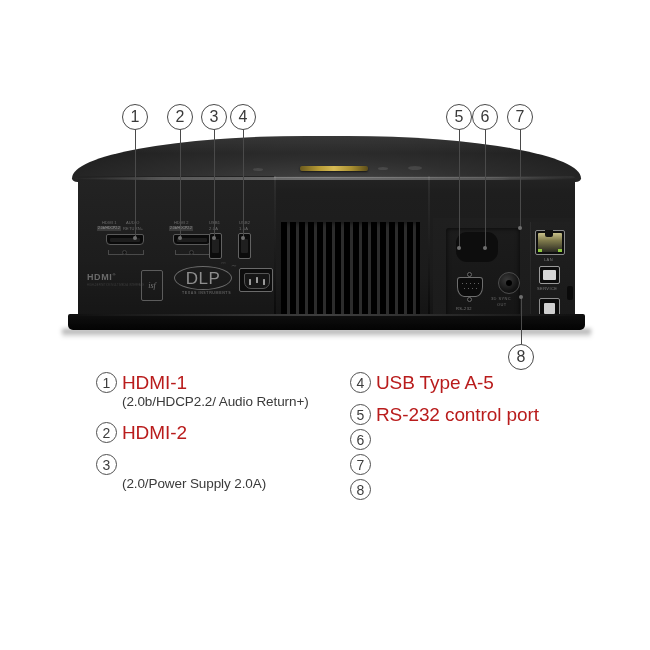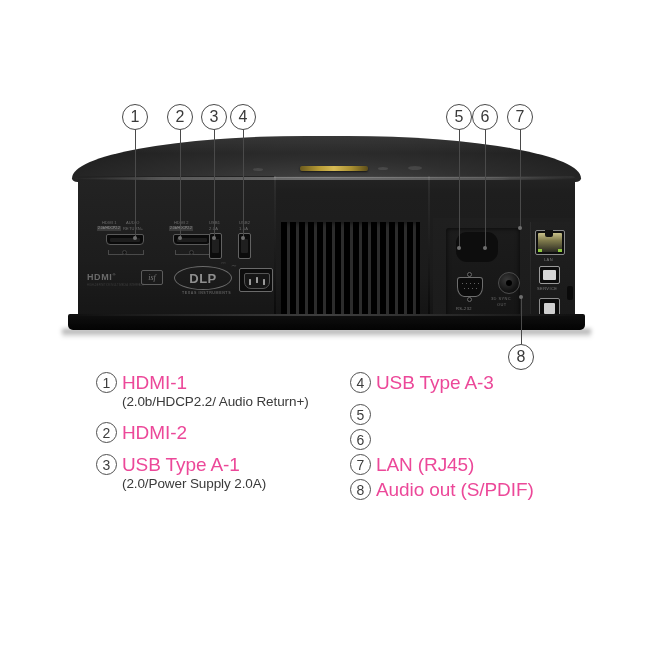--- a/index.html
+++ b/index.html
@@ -194,40 +194,40 @@
     font-size:9px;font-weight:bold;letter-spacing:.6px;
     color:#6a6a6a;
     font-family:"Liberation Sans", sans-serif;
   }
   .logo-hdmi small{font-size:4px;vertical-align:super;}
   .logo-hdmi-sub{
     position:absolute;font-size:2.6px;color:#3d3d3d;letter-spacing:.1px;white-space:nowrap;
   }
   .logo-isf{
     position:absolute;
-    width:22px;height:15px;
+    width:22px;height:31px;
     border:1px solid #5c5c5c;
     border-radius:2px;
     box-sizing:border-box;
     color:#777;
     font-family:"Liberation Serif", serif;
     font-style:italic;
     font-size:8px;
     display:flex;align-items:center;justify-content:center;
   }
   .logo-dlp-ring{
     position:absolute;
     width:58px;height:24px;
     border:1.4px solid #6b6b6b;
     border-radius:50%;
     box-sizing:border-box;
-    display:flex;align-items:center;justify-content:center;
+    display:flex;align-items:flex-end;justify-content:center;
     color:#8e8e8e;
-    font-size:13px;
-    font-weight:bold;
+    font-size:17px;
+    font-weight:normal;
     letter-spacing:.5px;
     font-family:"Liberation Sans", sans-serif;
   }
   .logo-ti{
     position:absolute;
     font-size:3.6px;letter-spacing:.6px;color:#5d5d5d;white-space:nowrap;
     font-weight:bold;
   }
   
   .iec{
@@ -346,21 +346,21 @@
     width:21px;height:21px;
     border:1.4px solid #4f4f4f;
     border-radius:50%;
     box-sizing:border-box;
     display:flex;align-items:center;justify-content:center;
     font-size:14px;color:#3d3d3d;
     margin-right:5px;
   }
   .ltext{
     font-size:19px;
-    color:#ec4899;
+    color:#b91c1c;
     line-height:21px;
     letter-spacing:-.1px;
     text-align:right;
   }
   .lsub{
     font-size:13.5px;
     color:#3a3a3a;
     margin-left:26px;
     line-height:18px;
     letter-spacing:-.1px;
@@ -536,54 +536,52 @@
 
       <div class="lrow">
         <div class="num">2</div>
         <div class="ltext">HDMI-2</div>
       </div>
 
       <div class="gap-a"></div>
 
       <div class="lrow">
         <div class="num">3</div>
-        <div class="ltext">USB Type A-1</div>
       </div>
       <div class="lsub">(2.0/Power Supply 2.0A)</div>
     </div>
 
     <div class="col col-right">
 
       <div class="lrow">
         <div class="num">4</div>
-        <div class="ltext">USB Type A-3</div>
+        <div class="ltext">USB Type A-5</div>
       </div>
 
       <div class="gap-a"></div>
 
       <div class="lrow">
         <div class="num">5</div>
+        <div class="ltext">RS-232 control port</div>
       </div>
 
       <div class="gap-c"></div>
 
       <div class="lrow">
         <div class="num">6</div>
       </div>
 
       <div class="gap-c"></div>
 
       <div class="lrow">
         <div class="num">7</div>
-        <div class="ltext">LAN (RJ45)</div>
       </div>
 
       <div class="gap-c"></div>
 
       <div class="lrow">
         <div class="num">8</div>
-        <div class="ltext">Audio out (S/PDIF)</div>
       </div>
     </div>
 
   </div>
 
 </div>
 
 </body></html>

